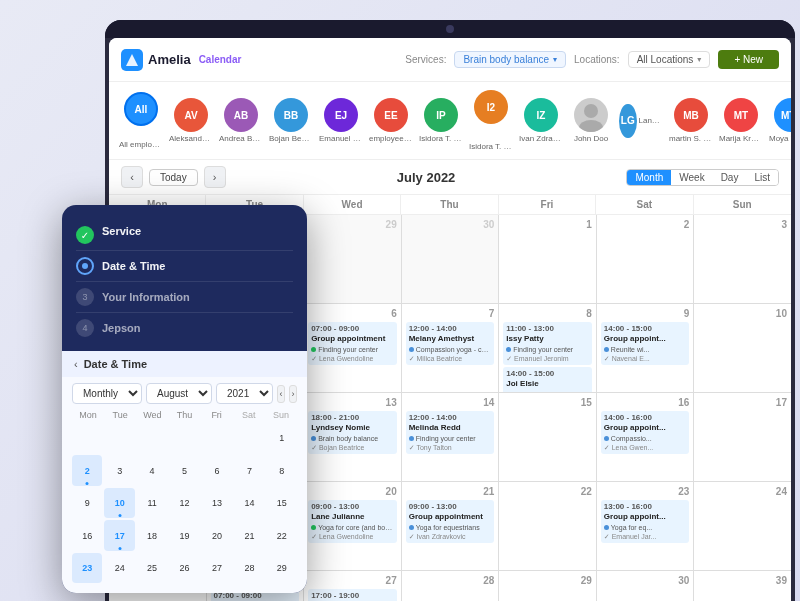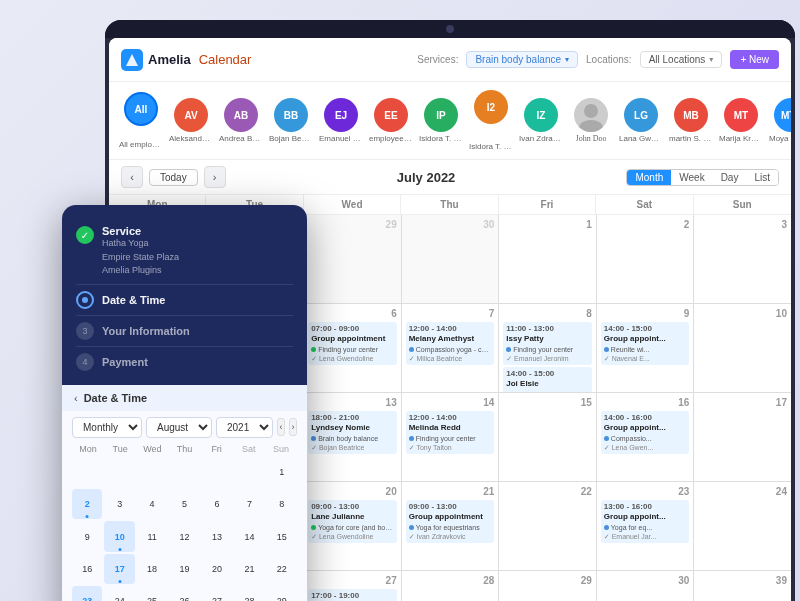--- a/index.html
+++ b/index.html
@@ -26,32 +26,32 @@
   <div style="position:absolute;top:18px;left:4px;right:4px;bottom:0;background:#f5f6fa;border-radius:8px 8px 0 0;overflow:hidden;display:flex;flex-direction:column;">
 
     <div style="background:#fff;height:44px;display:flex;align-items:center;padding:0 12px;border-bottom:1px solid #eee;gap:8px;flex-shrink:0;">
       <div style="display:flex;align-items:center;gap:5px;">
         <svg width="22" height="22" viewBox="0 0 22 22">
           <rect width="22" height="22" rx="5" fill="#1e90ff"></rect>
           <polygon points="5,17 11,5 17,17" fill="white" opacity="0.9"></polygon>
         </svg>
         <span style="font-size:13px;font-weight:700;color:#1a1a2e;">Amelia</span>
       </div>
-      <span style="font-size:13px;font-weight:400;color:#c2410c;margin-right:auto;">Calendar</span>
+      <span style="font-size:10px;font-weight:700;color:#8b5cf6;margin-right:auto;">Calendar</span>
       <span style="font-size:10px;color:#888;">Services:</span>
       <div style="background:#f0f6ff;border:1px solid #c8d8f0;border-radius:4px;padding:2px 8px;font-size:10px;color:#3a80d9;display:flex;align-items:center;gap:4px;">
         <span style="font-size:10px;color:#3a80d9;">Brain body balance</span>
         <span style="font-size:8px;color:#3a80d9;">▾</span>
       </div>
       <span style="font-size:10px;color:#888;">Locations:</span>
       <div style="background:#fff;border:1px solid #ddd;border-radius:4px;padding:2px 8px;font-size:10px;color:#555;display:flex;align-items:center;gap:4px;">
         <span style="font-size:10px;color:#555;">All Locations</span>
         <span style="font-size:8px;color:#888;">▾</span>
       </div>
-      <button style="background:#8b5cf6;color:white;border:none;border-radius:4px;padding:4px 10px;font-size:10px;cursor:pointer;text-align:right;">+ New</button>
+      <button style="background:#4d7c0f;color:white;border:none;border-radius:4px;padding:4px 16px;font-size:10px;cursor:pointer;text-align:right;">+ New</button>
     </div>
 
     <div style="background:#fff;padding:8px 10px;display:flex;align-items:center;gap:6px;border-bottom:1px solid #eee;flex-shrink:0;overflow:hidden;">
     <div style="display: flex; flex-direction: column; align-items: center; gap: 14px; min-width: 44px; cursor: pointer;">
           <div style="width: 34px; height: 34px; border-radius: 50%; background: rgb(30, 144, 255); display: flex; align-items: center; justify-content: center; font-size: 10px; font-weight: 700; color: white; border: 2px solid rgb(0, 112, 238);">
             <span style="font-size:10px;font-weight:700;color:white;">All</span>
           </div>
           <div style="font-size: 8px; color: rgb(102, 102, 102); text-align: center; max-width: 44px; overflow: hidden; white-space: nowrap; text-overflow: ellipsis;">All employees</div>
         </div>
         <div style="display: flex; flex-direction: column; align-items: center; gap: 2px; min-width: 44px; cursor: pointer;">
@@ -79,30 +79,30 @@
           <div style="font-size: 8px; color: rgb(102, 102, 102); text-align: center; max-width: 44px; overflow: hidden; white-space: nowrap; text-overflow: ellipsis;">Isidora T. Emily Emre</div>
         </div>
         <div style="display: flex; flex-direction: column; align-items: center; gap: 18px; min-width: 44px; cursor: pointer;">
           <div style="width: 34px; height: 34px; border-radius: 50%; background: rgb(230, 126, 34); display: flex; align-items: center; justify-content: center; font-size: 10px; font-weight: 700; color: white;">I2</div>
           <div style="font-size: 8px; color: rgb(102, 102, 102); text-align: center; max-width: 44px; overflow: hidden; white-space: nowrap; text-overflow: ellipsis;">Isidora T. Lexie Emre</div>
         </div>
         <div style="display: flex; flex-direction: column; align-items: center; gap: 2px; min-width: 44px; cursor: pointer;">
           <div style="width: 34px; height: 34px; border-radius: 50%; background: rgb(26, 188, 156); display: flex; align-items: center; justify-content: center; font-size: 10px; font-weight: 700; color: white;">IZ</div>
           <div style="font-size: 8px; color: rgb(102, 102, 102); text-align: center; max-width: 44px; overflow: hidden; white-space: nowrap; text-overflow: ellipsis;">Ivan Zdravk...</div>
         </div>
-        <div style="display: flex; flex-direction: column; align-items: center; gap: 2px; min-width: 44px; cursor: pointer; font-family: Liberation Serif, serif;">
+        <div style="display: flex; flex-direction: column; align-items: center; gap: 2px; min-width: 44px; cursor: pointer;">
           <div style="width: 34px; height: 34px; border-radius: 50%; background: rgb(204, 204, 204); display: flex; align-items: center; justify-content: center; font-size: 10px; font-weight: 700; color: white; overflow: hidden;">
             <svg width="34" height="34" viewBox="0 0 34 34">
               <circle cx="17" cy="13" r="7" fill="#aaa"></circle>
               <ellipse cx="17" cy="30" rx="12" ry="8" fill="#aaa"></ellipse>
             </svg>
           </div>
           <div style="font-size: 8px; color: rgb(102, 102, 102); text-align: center; max-width: 44px; overflow: hidden; white-space: nowrap; text-overflow: ellipsis;">John Doo</div>
         </div>
-        <div style="display: flex; flex-direction: column; align-items: center; gap: 2px; min-width: 44px; cursor: pointer;">
+        <div style="display: flex; flex-direction: row; align-items: center; gap: 2px; min-width: 44px; cursor: pointer;">
           <div style="width: 34px; height: 34px; border-radius: 50%; background: rgb(52, 152, 219); display: flex; align-items: center; justify-content: center; font-size: 10px; font-weight: 700; color: white;">LG</div>
           <div style="font-size: 8px; color: rgb(102, 102, 102); text-align: center; max-width: 44px; overflow: hidden; white-space: nowrap; text-overflow: ellipsis;">Lana Gwen...</div>
         </div>
         <div style="display: flex; flex-direction: column; align-items: center; gap: 2px; min-width: 44px; cursor: pointer;">
           <div style="width: 34px; height: 34px; border-radius: 50%; background: rgb(231, 76, 60); display: flex; align-items: center; justify-content: center; font-size: 10px; font-weight: 700; color: white;">MB</div>
           <div style="font-size: 8px; color: rgb(102, 102, 102); text-align: center; max-width: 44px; overflow: hidden; white-space: nowrap; text-overflow: ellipsis;">martin S. Mike Sober</div>
         </div>
         <div style="display: flex; flex-direction: column; align-items: center; gap: 2px; min-width: 44px; cursor: pointer;">
           <div style="width: 34px; height: 34px; border-radius: 50%; background: #ef4444; display: flex; align-items: center; justify-content: center; font-size: 10px; font-weight: 700; color: white;">MT</div>
           <div style="font-size: 8px; color: rgb(102, 102, 102); text-align: center; max-width: 44px; overflow: hidden; white-space: nowrap; text-overflow: ellipsis;">Marija Kresl Marija Test</div>
@@ -395,21 +395,20 @@
 <div style="position:absolute;top:205px;left:62px;width:245px;background:#1e2a5e;border-radius:14px;overflow:hidden;box-shadow:0 10px 40px rgba(0,0,0,0.4);z-index:20;">
 
   <div style="padding:14px 14px 8px;">
 
     <div style="display:flex;align-items:flex-start;gap:8px;padding:6px 0;border-bottom:1px solid rgba(255,255,255,0.1);">
       <div style="width:18px;height:18px;border-radius:50%;background:#22c55e;display:flex;align-items:center;justify-content:center;flex-shrink:0;margin-top:1px;">
         <span style="color:white;font-size:10px;">✓</span>
       </div>
       <div>
         <div style="font-size:11px;font-weight:700;color:rgba(255,255,255,0.95);">Service</div>
-        <div style="font-size:9px;color:rgba(255,255,255,0.55);line-height:1.5;">Hatha Yoga<br>Empire State Plaza<br>Amelia Plugins</div>
       </div>
     </div>
 
     <div style="display:flex;align-items:center;gap:8px;padding:6px 0;border-bottom:1px solid rgba(255,255,255,0.1);">
       <div style="width:18px;height:18px;border-radius:50%;border:2px solid #60a5fa;display:flex;align-items:center;justify-content:center;flex-shrink:0;">
         <div style="width:6px;height:6px;border-radius:50%;background:#60a5fa;"></div>
       </div>
       <div style="font-size:11px;font-weight:700;color:rgba(255,255,255,0.95);">Date &amp; Time</div>
     </div>
 
@@ -417,21 +416,21 @@
       <div style="width:18px;height:18px;border-radius:50%;background:rgba(255,255,255,0.15);display:flex;align-items:center;justify-content:center;flex-shrink:0;">
         <span style="color:rgba(255,255,255,0.4);font-size:9px;">3</span>
       </div>
       <div style="font-size:11px;font-weight:700;color:rgba(255,255,255,0.6);">Your Information</div>
     </div>
 
     <div style="display:flex;align-items:center;gap:8px;padding:6px 0;">
       <div style="width:18px;height:18px;border-radius:50%;background:rgba(255,255,255,0.15);display:flex;align-items:center;justify-content:center;flex-shrink:0;">
         <span style="color:rgba(255,255,255,0.4);font-size:9px;">4</span>
       </div>
-      <div style="font-size:11px;font-weight:700;color:rgba(255,255,255,0.6);">Payment</div>
+      <div style="font-size:11px;font-weight:700;color:rgba(255,255,255,0.6);">Jepson</div>
     </div>
   </div>
 
   <div style="background:#f8faff;">
 
     <div style="background:#edf2ff;padding:7px 12px;display:flex;align-items:center;gap:6px;">
       <span style="font-size:11px;color:#555;cursor:pointer;">‹</span>
       <span style="font-size:11px;font-weight:700;color:#333;">Date &amp; Time</span>
     </div>
 

